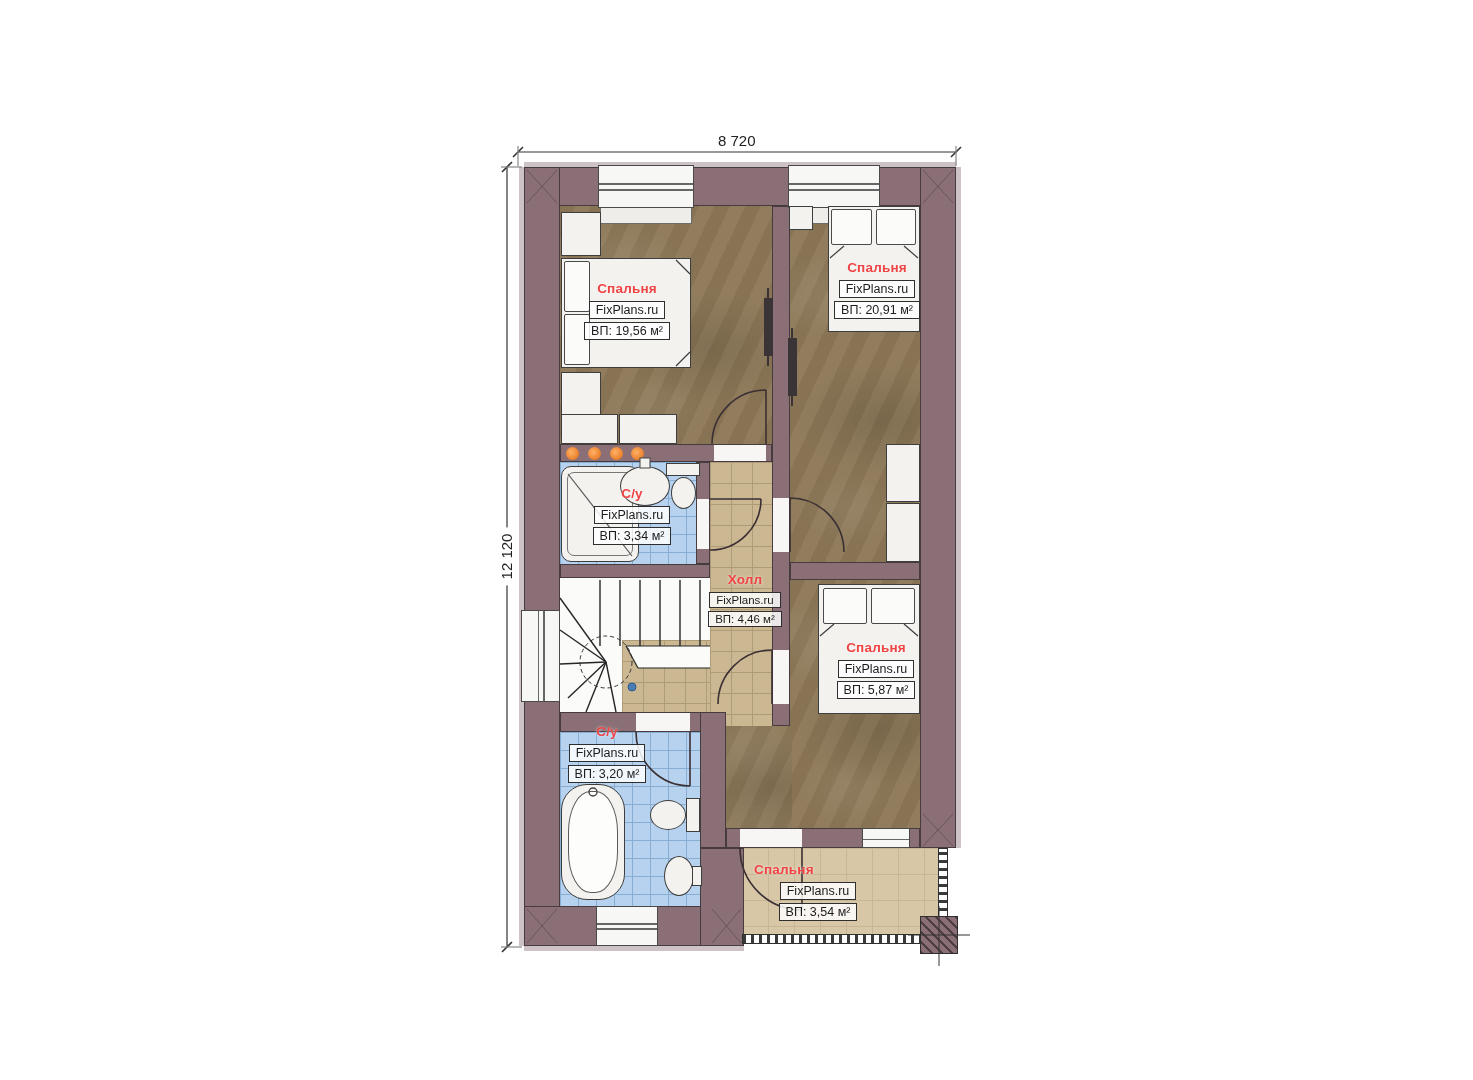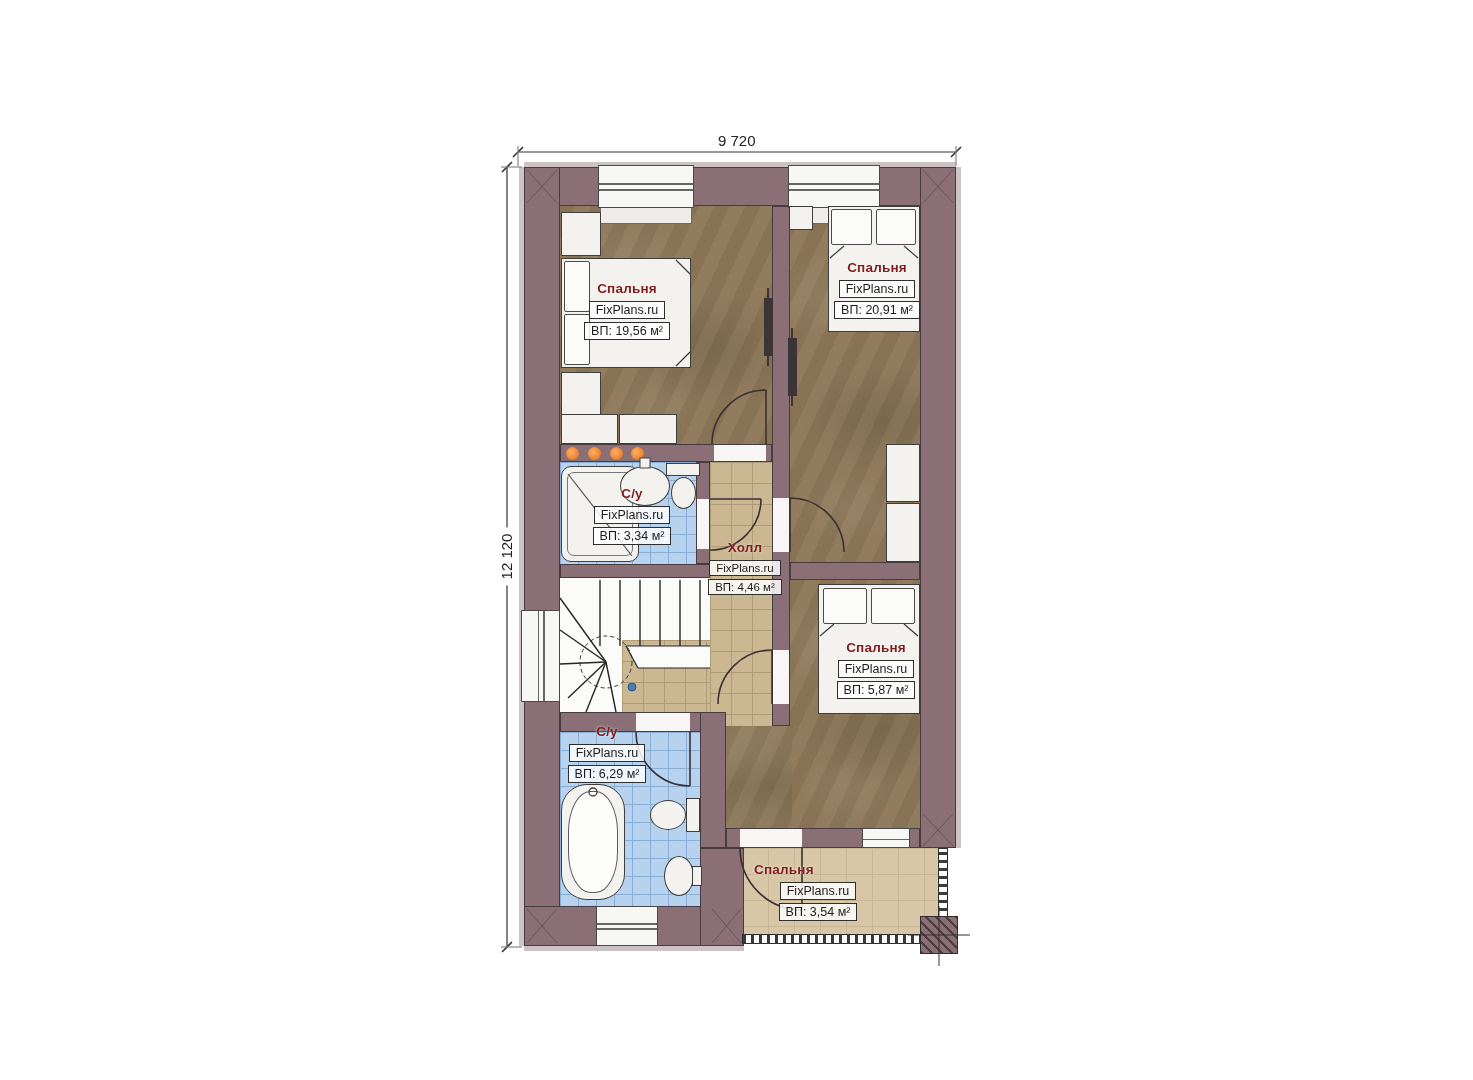--- a/index.html
+++ b/index.html
@@ -46,21 +46,21 @@
   .tub-inner{position:absolute;left:6px;top:6px;right:6px;bottom:6px;border:1.5px solid #5a5a5a;border-radius:45%/40%;background:#fdfdfc;}
   .shower-inner{position:absolute;left:5px;top:5px;right:5px;bottom:5px;border:1px solid #777;border-radius:7px;}
   .dot{position:absolute;width:13px;height:13px;border-radius:50%;background:radial-gradient(circle at 40% 40%, #ffb066, #e06a10);z-index:4;}
   .railing{position:absolute;z-index:3;border:1px solid #2f2f2f;box-sizing:border-box;}
   .railing.r{background:repeating-linear-gradient(0deg,#3a3a3a 0 3px,#ffffff 3px 8px);}
   .railing.b{background:repeating-linear-gradient(90deg,#3a3a3a 0 3px,#ffffff 3px 8px);}
   .post{position:absolute;background:#8a6f76;border:1px solid #2f2f2f;box-sizing:border-box;z-index:4;
         background-image:repeating-linear-gradient(45deg, rgba(0,0,0,.45) 0 2px, transparent 2px 7px);}
   
   .label-group{position:absolute;display:flex;flex-direction:column;align-items:center;z-index:6;}
-  .room-name{font-size:13.5px;font-weight:700;color:#7f1d1d;letter-spacing:.2px;margin-bottom:2px;text-shadow:0 0 3px rgba(255,255,255,.7);}
+  .room-name{font-size:13.5px;font-weight:700;color:#ef4444;letter-spacing:.2px;margin-bottom:2px;text-shadow:0 0 3px rgba(255,255,255,.7);}
   .tag{border:1.5px solid #2e2e2e;background:rgba(255,255,255,.84);color:#1c1c1c;
        font-size:12.5px;padding:1px 6px;margin-top:3px;white-space:nowrap;}
   .dim-label{position:absolute;background:#ffffff;color:#222;font-size:15px;padding:0 6px;z-index:6;}
   .dim-left{transform:rotate(-90deg);transform-origin:center;}
   svg.overlay{position:absolute;left:0;top:0;z-index:5;pointer-events:none;}
 </style>
 </head>
 <body>
 
 <div id="stage">
@@ -252,40 +252,40 @@
     <div class="tag">FixPlans.ru</div>
     <div class="tag">ВП: 20,91 м²</div>
   </div>
 
   <div class="label-group" style="left:586px;top:486px;width:92px;">
     <div class="room-name">С/у</div>
     <div class="tag">FixPlans.ru</div>
     <div class="tag">ВП: 3,34 м²</div>
   </div>
 
-  <div class="label-group" style="left:705px;top:540px;width:80px;">
+  <div class="label-group" style="left:705px;top:572px;width:80px;">
     <div class="room-name">Холл</div>
     <div class="tag" style="font-size:11.5px;">FixPlans.ru</div>
     <div class="tag" style="font-size:11.5px;">ВП: 4,46 м²</div>
   </div>
 
   <div class="label-group" style="left:830px;top:640px;width:92px;">
     <div class="room-name">Спальня</div>
     <div class="tag">FixPlans.ru</div>
     <div class="tag">ВП: 5,87 м²</div>
   </div>
 
   <div class="label-group" style="left:562px;top:724px;width:90px;">
     <div class="room-name">С/у</div>
     <div class="tag">FixPlans.ru</div>
-    <div class="tag">ВП: 6,29 м²</div>
+    <div class="tag">ВП: 3,20 м²</div>
   </div>
 
   <div class="label-group" style="left:768px;top:862px;width:100px;">
     <div class="room-name" style="align-self:flex-start;margin-left:-14px;">Спальня</div>
     <div class="tag">FixPlans.ru</div>
     <div class="tag">ВП: 3,54 м²</div>
   </div>
 
-  <div class="dim-label" style="left:712px;top:132px;">9 720</div>
+  <div class="dim-label" style="left:712px;top:132px;">8 720</div>
   <div class="dim-label dim-left" style="left:478px;top:548px;">12 120</div>
 
 </div>
 
 </body></html>

